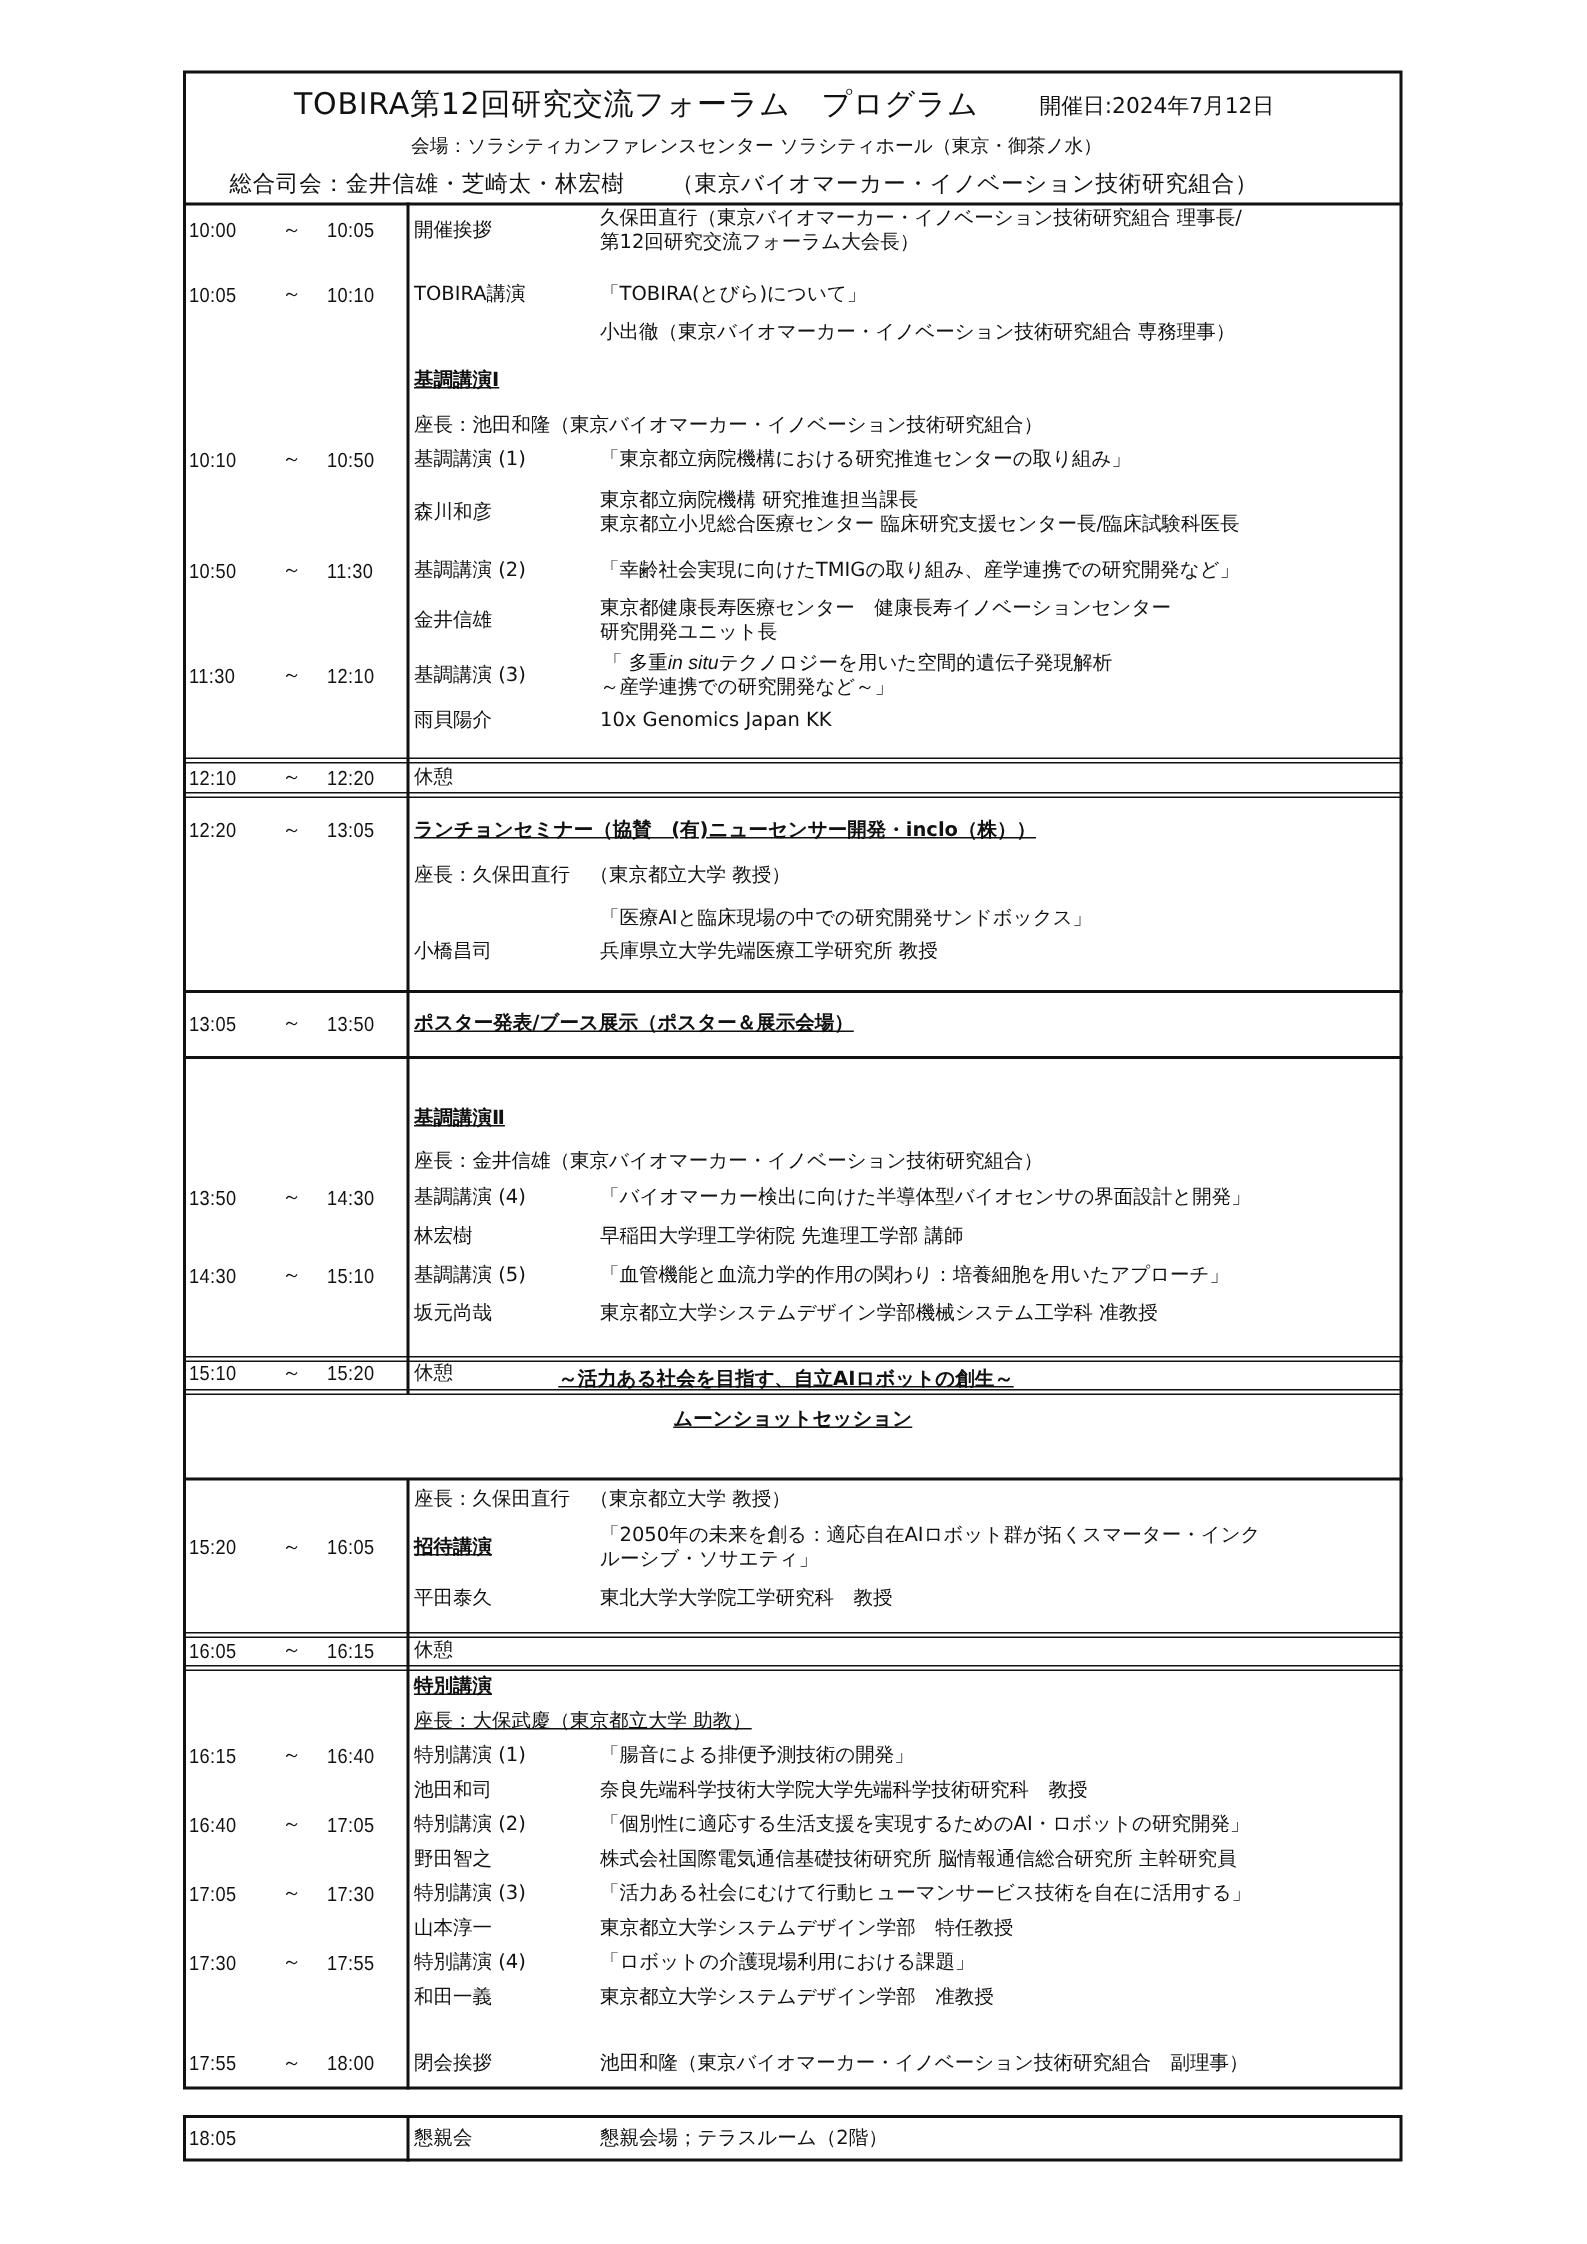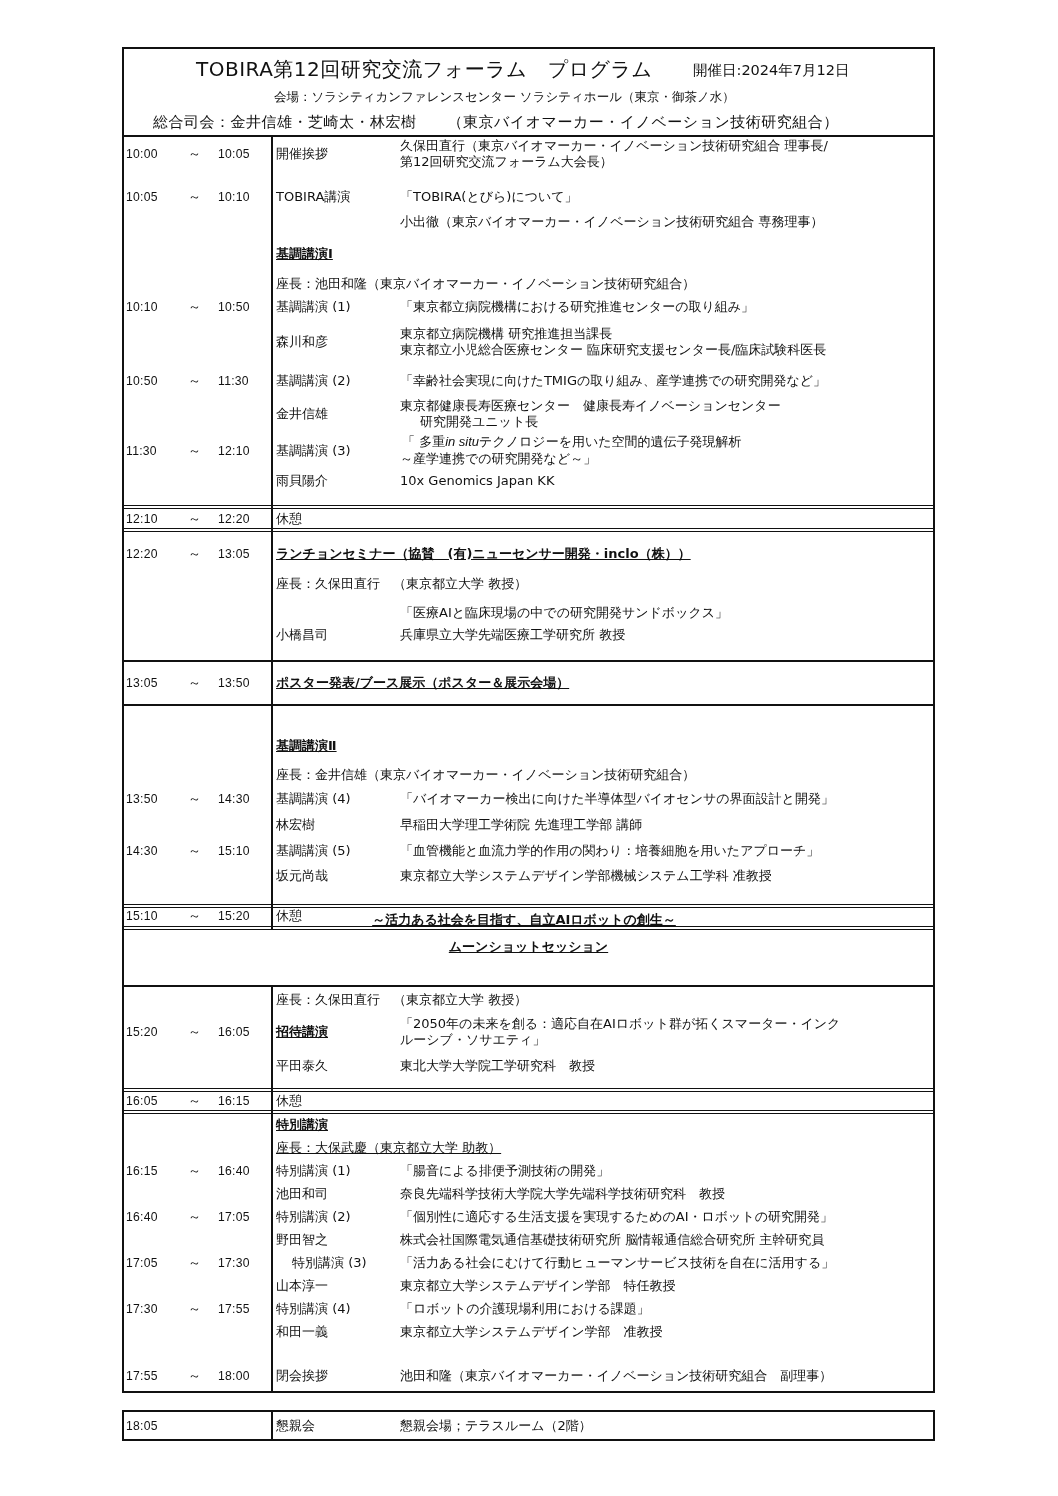--- a/index.html
+++ b/index.html
@@ -62,21 +62,21 @@
 <div class="abs t" style="left:400px; top:326px;">東京都立病院機構 研究推進担当課長</div>
 <div class="abs t" style="left:400px; top:342px;">東京都立小児総合医療センター 臨床研究支援センター長/臨床試験科医長</div>
 
 <div class="abs t time" style="left:126px; top:373px;">10:50</div>
 <div class="abs t" style="left:188px; top:373px;">～</div>
 <div class="abs t time" style="left:218px; top:373px;">11:30</div>
 <div class="abs t" style="left:276px; top:373px;">基調講演 (2)</div>
 <div class="abs t" style="left:400px; top:373px;">「幸齢社会実現に向けたTMIGの取り組み、産学連携での研究開発など」</div>
 <div class="abs t" style="left:276px; top:406px;">金井信雄</div>
 <div class="abs t" style="left:400px; top:398px;">東京都健康長寿医療センター　健康長寿イノベーションセンター</div>
-<div class="abs t" style="left:400px; top:414px;margin-left:20px;">研究開発ユニット長</div>
+<div class="abs t" style="left:400px; top:414px;">研究開発ユニット長</div>
 
 <div class="abs t time" style="left:126px; top:443px;">11:30</div>
 <div class="abs t" style="left:188px; top:443px;">～</div>
 <div class="abs t time" style="left:218px; top:443px;">12:10</div>
 <div class="abs t" style="left:276px; top:443px;">基調講演 (3)</div>
 <div class="abs t" style="left:402px; top:434px;">
   <span>「 多重</span><em class="it">in situ</em><span>テクノロジーを用いた空間的遺伝子発現解析</span>
 </div>
 <div class="abs t" style="left:400px; top:451px;">～産学連携での研究開発など～」</div>
 <div class="abs t" style="left:276px; top:473px;">雨貝陽介</div>
@@ -176,21 +176,21 @@
 <div class="abs t" style="left:188px; top:1209px;">～</div>
 <div class="abs t time" style="left:218px; top:1209px;">17:05</div>
 <div class="abs t" style="left:276px; top:1209px;">特別講演 (2)</div>
 <div class="abs t" style="left:400px; top:1209px;">「個別性に適応する生活支援を実現するためのAI・ロボットの研究開発」</div>
 <div class="abs t" style="left:276px; top:1232px;">野田智之</div>
 <div class="abs t" style="left:400px; top:1232px;">株式会社国際電気通信基礎技術研究所 脳情報通信総合研究所 主幹研究員</div>
 
 <div class="abs t time" style="left:126px; top:1255px;">17:05</div>
 <div class="abs t" style="left:188px; top:1255px;">～</div>
 <div class="abs t time" style="left:218px; top:1255px;">17:30</div>
-<div class="abs t" style="left:292px; top:1255px;">特別講演 (3)</div>
+<div class="abs t" style="left:276px; top:1255px;">特別講演 (3)</div>
 <div class="abs t" style="left:400px; top:1255px;">「活力ある社会にむけて行動ヒューマンサービス技術を自在に活用する」</div>
 <div class="abs t" style="left:276px; top:1278px;">山本淳一</div>
 <div class="abs t" style="left:400px; top:1278px;">東京都立大学システムデザイン学部　特任教授</div>
 
 <div class="abs t time" style="left:126px; top:1301px;">17:30</div>
 <div class="abs t" style="left:188px; top:1301px;">～</div>
 <div class="abs t time" style="left:218px; top:1301px;">17:55</div>
 <div class="abs t" style="left:276px; top:1301px;">特別講演 (4)</div>
 <div class="abs t" style="left:400px; top:1301px;text-align:center;">「ロボットの介護現場利用における課題」</div>
 <div class="abs t" style="left:276px; top:1324px;">和田一義</div>

